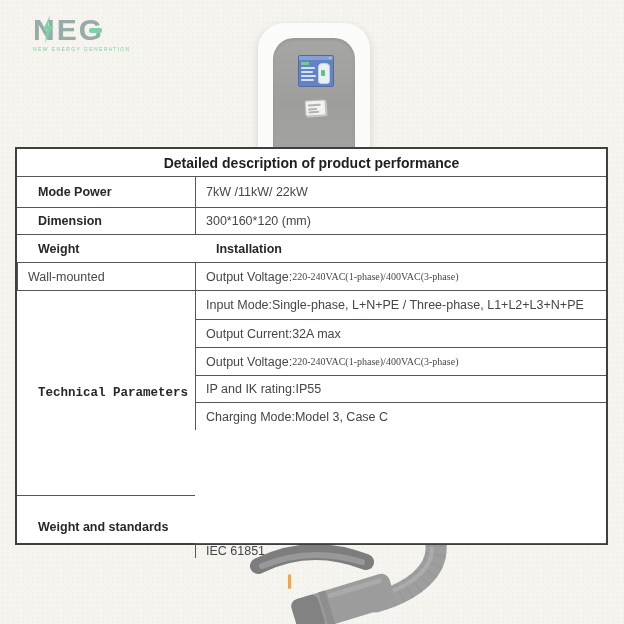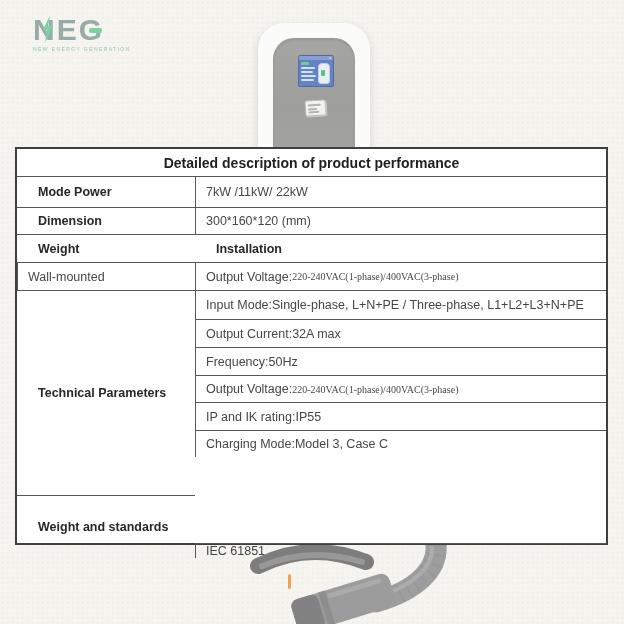--- a/index.html
+++ b/index.html
@@ -49,21 +49,21 @@
     box-sizing:border-box;background:#ffffff;border:2px solid #3f3f3f;
     display:grid;grid-template-columns:178px 1fr;
     grid-template-rows:27px 31px 27px 28px 28px 29px 28px 28px 27px 28px 27px 38px 1fr;
     color:#44474a;font-size:12.5px;}
   .cell{display:flex;align-items:center;box-sizing:border-box;}
   .cell.bt{border-top:1px solid #565656;}
   .cell.bl{border-left:1px solid #565656;}
   .th{grid-column:1 / -1;justify-content:center;font-weight:bold;font-size:14px;color:#1f1f1f;}
   .lbl{padding-left:21px;font-weight:bold;color:#26282a;}
   .val{padding-left:10px;}
-  .tech-label{grid-row:6 / 13;grid-column:1;}
+  .tech-label{grid-row:6 / 13;grid-column:1;font-family:Liberation Mono, monospace;}
   .codes-lbl{grid-row:13;grid-column:1;}
   .codes-val{grid-row:13;grid-column:2;margin-top:48px;}
   .serif{font-family:"Liberation Serif",serif;font-size:10px;}
 
   
   .cable-svg{position:absolute;left:180px;top:542px;z-index:2;}
   .orange-mark{position:absolute;left:288px;top:574px;width:3px;height:15px;
     background:#f0a452;border-radius:2px;z-index:3;}
 </style>
 </head>
@@ -144,24 +144,20 @@
     </div>
     <div class="cell val bt bl">
       <span>Input Mode: </span>
       <span>Single-phase, L+N+PE / Three-phase, L1+L2+L3+N+PE</span>
     </div>
     <div class="cell val bt bl">
       <span>Output Current: </span>
       <span>32A max</span>
     </div>
     <div class="cell val bt bl">
-      <span>Frequency: </span>
-      <span>50Hz</span>
-    </div>
-    <div class="cell val bt bl">
       <span>Output Voltage: </span>
       <span class="serif">220-240VAC(1-phase)/400VAC(3-phase)</span>
     </div>
     <div class="cell val bt bl">
       <span>IP and IK rating: </span>
       <span>IP55</span>
     </div>
     <div class="cell val bt bl">
       <span>Charging Mode: </span>
       <span>Model 3, Case C</span>

